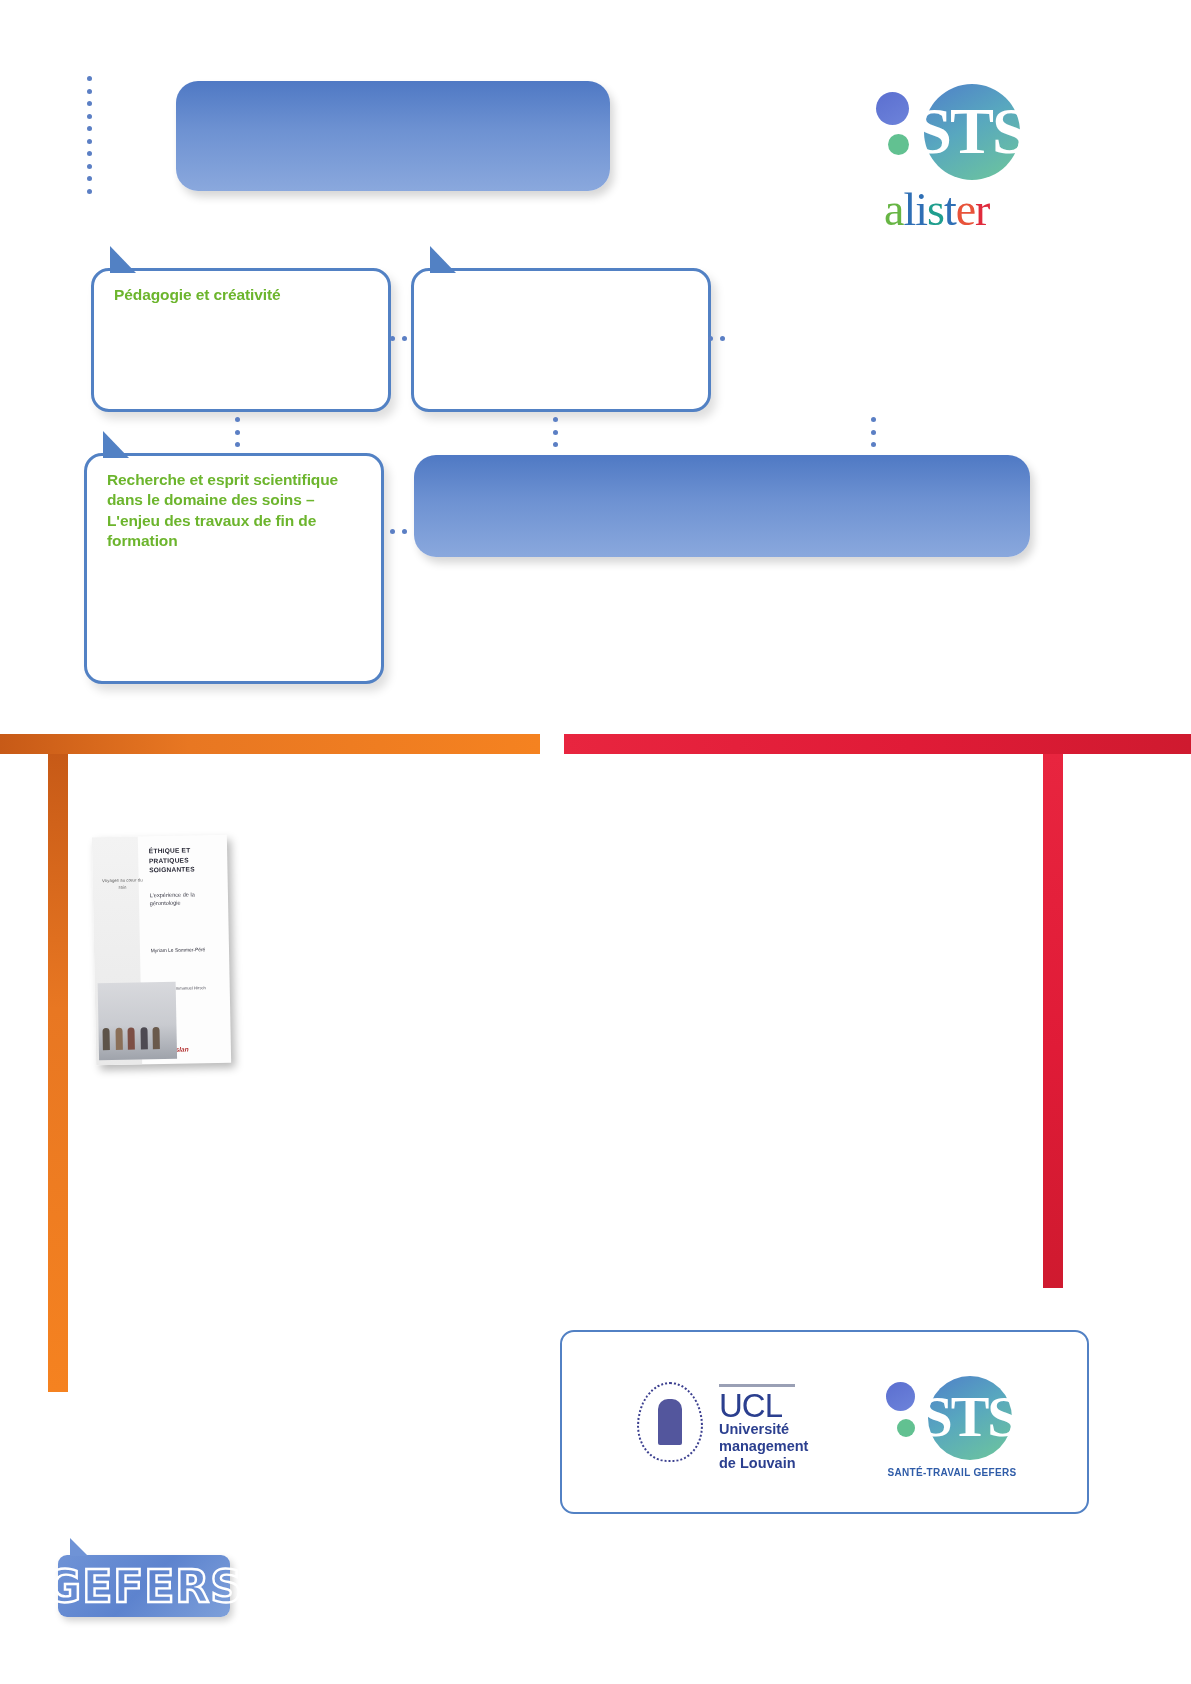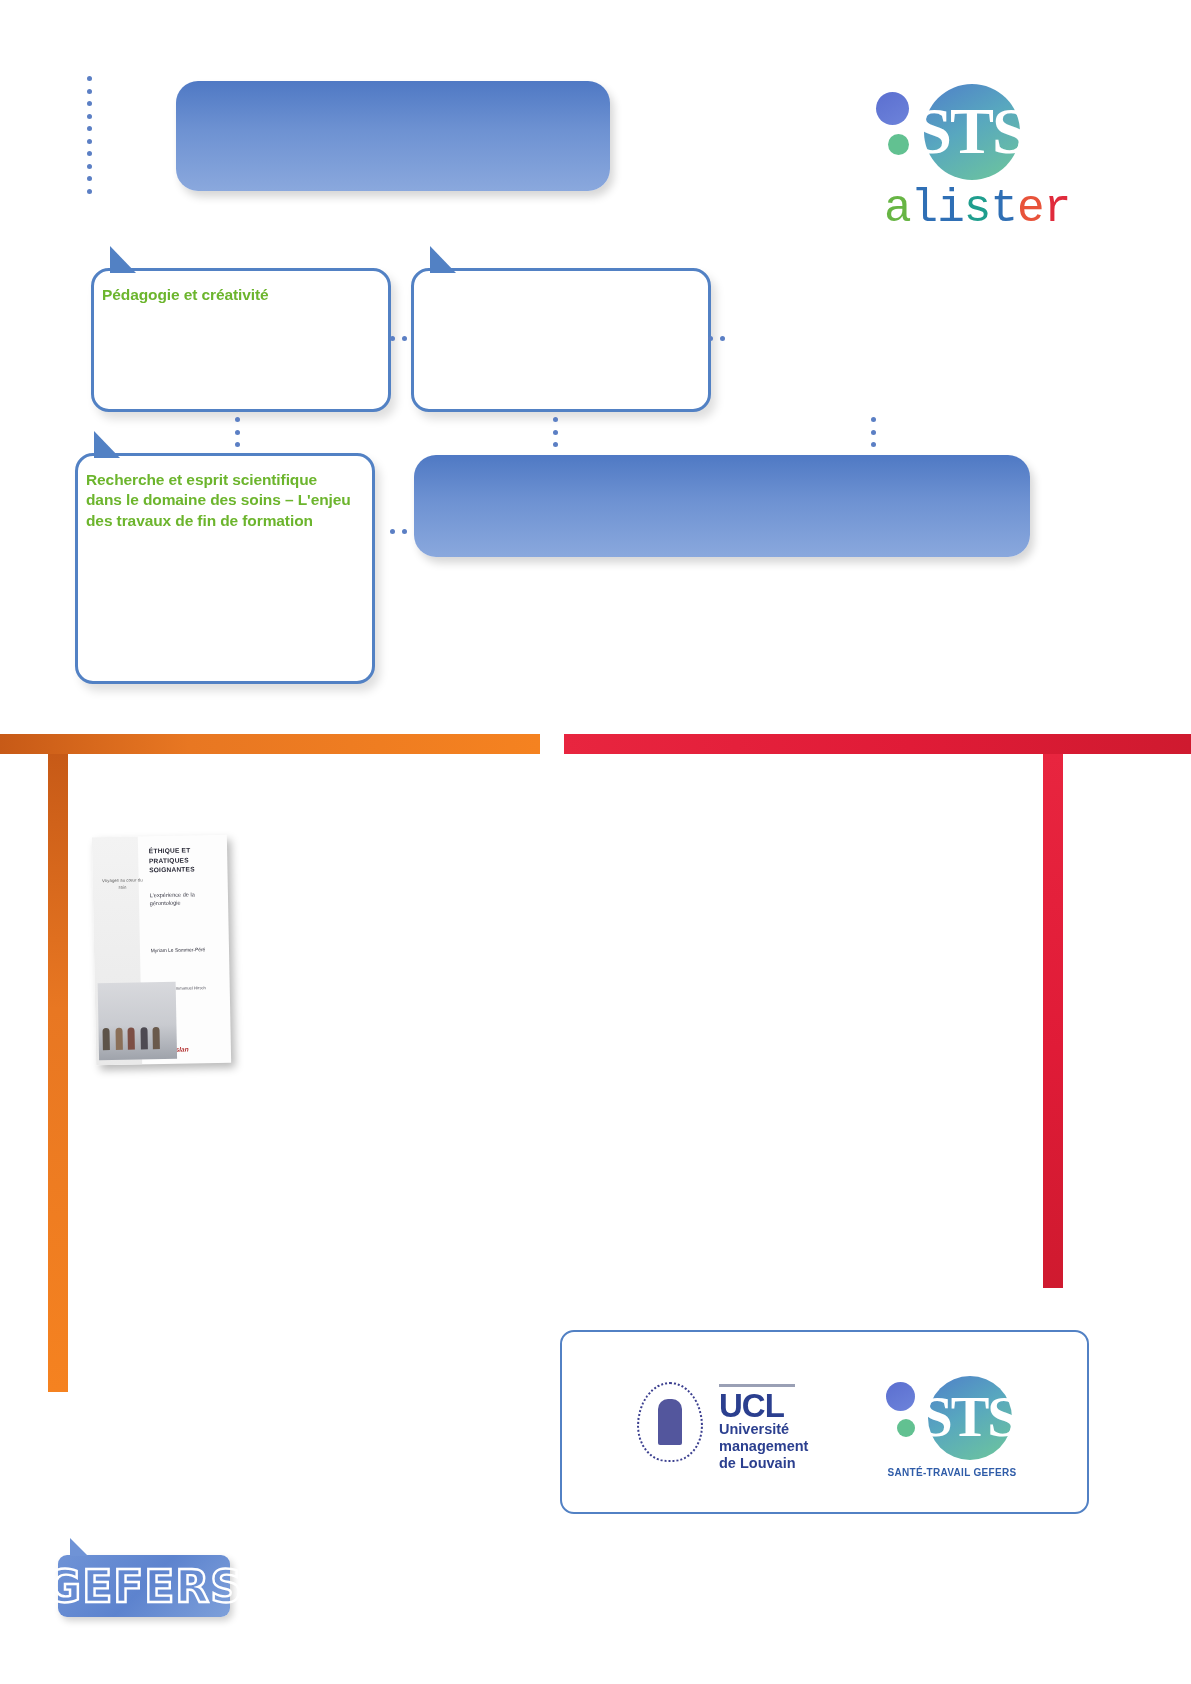--- a/index.html
+++ b/index.html
@@ -20,21 +20,21 @@
   .bluebox{position:absolute;border-radius:22px;
            background:linear-gradient(180deg,#4f79c4 0%,#6e92d2 45%,#8aa8dd 100%);
            box-shadow:4px 6px 9px rgba(0,0,0,0.16);}
 
   
   .bubble{position:absolute;background:#fff;border:3px solid #5281c4;
           border-radius:18px;box-shadow:5px 7px 10px rgba(0,0,0,0.13);}
   .bubble .tail{position:absolute;top:-25px;left:16px;width:0;height:0;
           border-left:0 solid transparent;border-right:26px solid transparent;
           border-bottom:27px solid #5281c4;}
-  .bubble h3{margin:0;padding:14px 16px 0 8px;color:#6cb52d;
+  .bubble h3{margin:0;padding:14px 16px 0 20px;color:#6cb52d;
              font-size:15.5px;font-weight:bold;line-height:1.32;
              letter-spacing:-0.1px;}
 
   
   .bar-orange-h{position:absolute;
       background:linear-gradient(90deg,#c75a17 0%,#e87722 35%,#f58220 100%);}
   .bar-orange-v{position:absolute;
       background:linear-gradient(180deg,#c75a17 0%,#e87722 40%,#f58220 100%);}
   .bar-red-h{position:absolute;
       background:linear-gradient(90deg,#e8253f 0%,#e01b37 55%,#cf1a2f 100%);}
@@ -66,37 +66,37 @@
   
   .footpanel{position:absolute;border:2px solid #5281c4;border-radius:14px;background:#fff;}
 
   
   .ucl-seal{position:absolute;width:62px;height:76px;border:2px dotted #3b3f8f;
         border-radius:50% 50% 45% 45%/55% 55% 45% 45%;}
   .ucl-seal:after{content:"";position:absolute;left:50%;top:50%;
         transform:translate(-50%,-50%);width:24px;height:46px;background:#3b3f8f;
         border-radius:10px 10px 2px 2px;opacity:.88;}
   .ucl-text{position:absolute;color:#2b3f8f;}
-  .ucl-text .big{font-size:33px;font-weight:bold;letter-spacing:-1px;line-height:.95;}
+  .ucl-text .big{font-size:33px;font-weight:normal;letter-spacing:-1px;line-height:.95;}
   .ucl-text .small{font-size:14.5px;font-weight:bold;line-height:1.17;}
   .ucl-rule{position:absolute;height:3px;background:#9aa0b5;}
 
   
   .sts{position:absolute;}
   .sts .dotA{position:absolute;border-radius:50%;
         background:linear-gradient(150deg,#5b6fd0,#6d83da);}
   .sts .dotB{position:absolute;border-radius:50%;background:#62c191;}
   .sts .orb{position:absolute;border-radius:50%;
         background:linear-gradient(150deg,#4f7fc9 0%,#58a7bf 45%,#6ec79a 100%);}
   .sts .letters{position:absolute;color:#fff;font-weight:bold;
         font-family:"Liberation Serif",serif;}
   .sts-caption{position:absolute;color:#2f5ca8;font-weight:bold;text-align:center;}
 
   
-  .alister{position:absolute;font-family:Liberation Mono, monospace;
+  .alister{position:absolute;font-family:Liberation Serif, serif;
         font-size:46px;font-weight:normal;letter-spacing:-1px;white-space:nowrap;}
   .alister span{display:inline-block;}
 
   
   .gefers{position:absolute;border-radius:9px;
         background:linear-gradient(135deg,#6f93d6 0%,#5d83ce 50%,#7ea0da 100%);
         box-shadow:3px 4px 7px rgba(0,0,0,0.18);}
   .gefers .gtail{position:absolute;top:-17px;left:12px;width:0;height:0;
         border-right:18px solid transparent;border-bottom:18px solid #6f93d6;}
   .gefers .gtext{position:absolute;inset:0;display:flex;align-items:center;
@@ -164,21 +164,21 @@
       <i></i>
       <i></i>
       <i></i>
     </div>
   <div class="dots-v" style="left:870px;top:417px;width:6px;height:30px;">
       <i></i>
       <i></i>
       <i></i>
     </div>
 
-  <div class="bubble" style="left:75px;top:453px;width:294px;height:225px;">
+  <div class="bubble" style="left:84px;top:453px;width:294px;height:225px;">
     <div class="tail"></div>
     <h3>Recherche et esprit scientifique dans le domaine des soins – L'enjeu des travaux de fin de formation</h3>
   </div>
 
   <div class="dots-h" style="left:390px;top:528px;width:17px;height:6px;">
       <i></i>
       <i></i>
     </div>
 
   <div class="bluebox" style="left:414px;top:455px;width:616px;height:102px;"></div>

